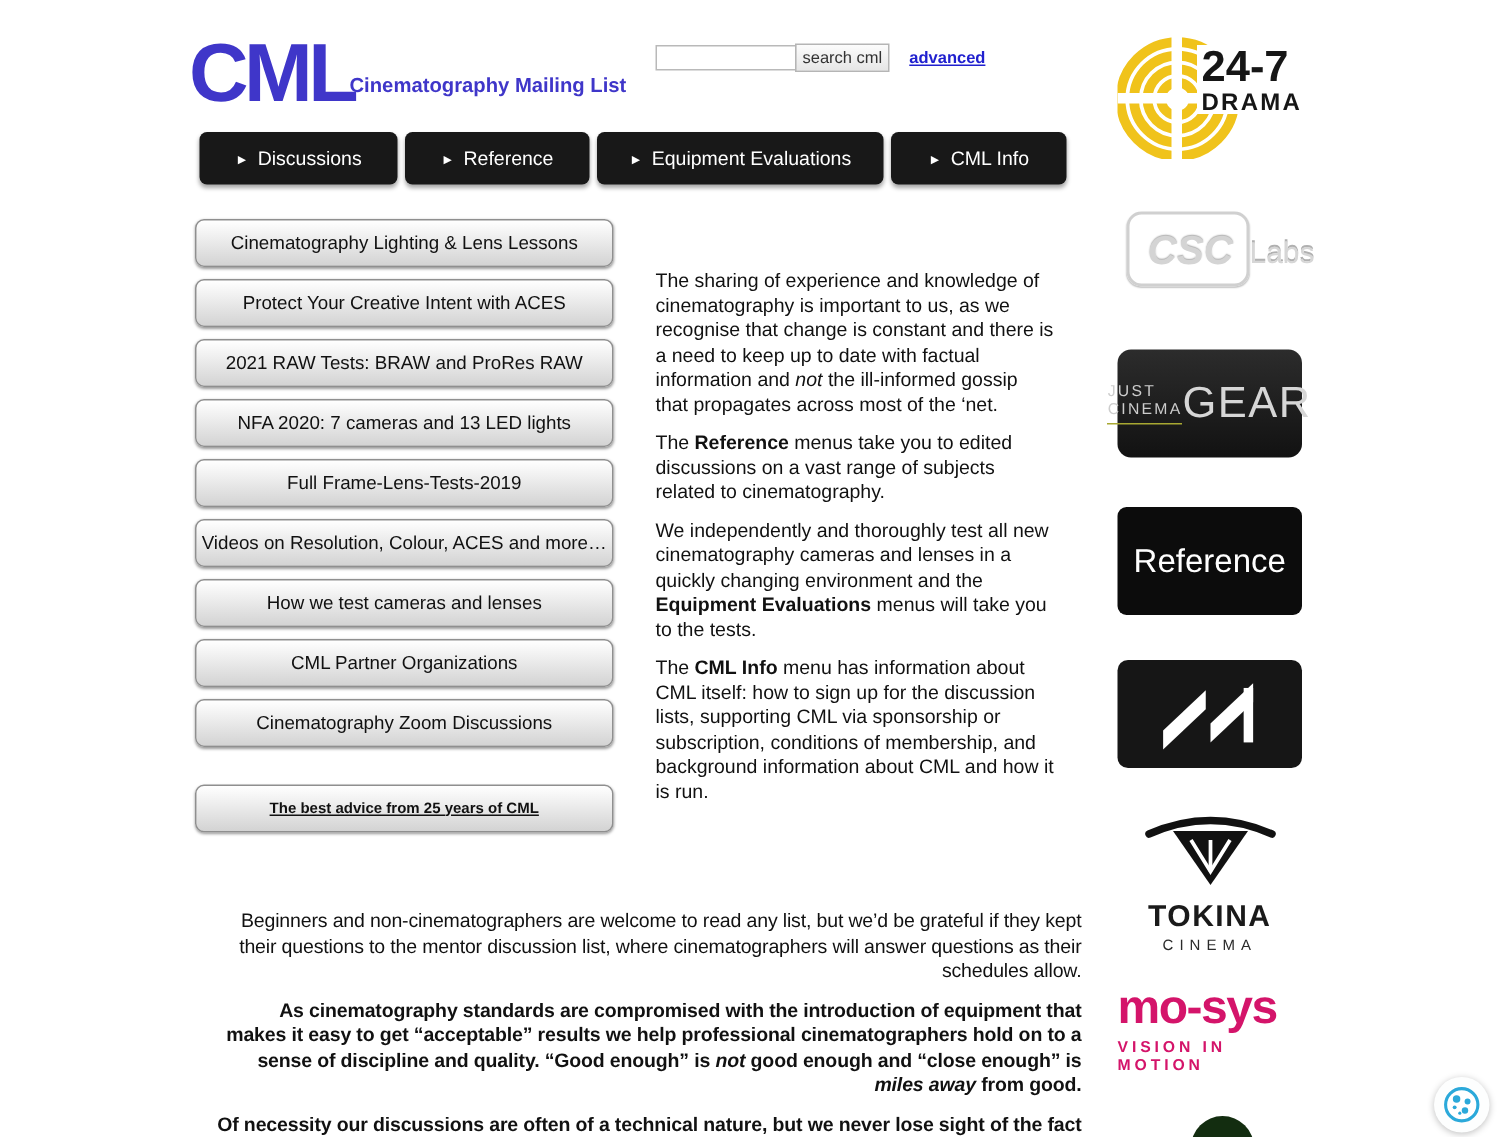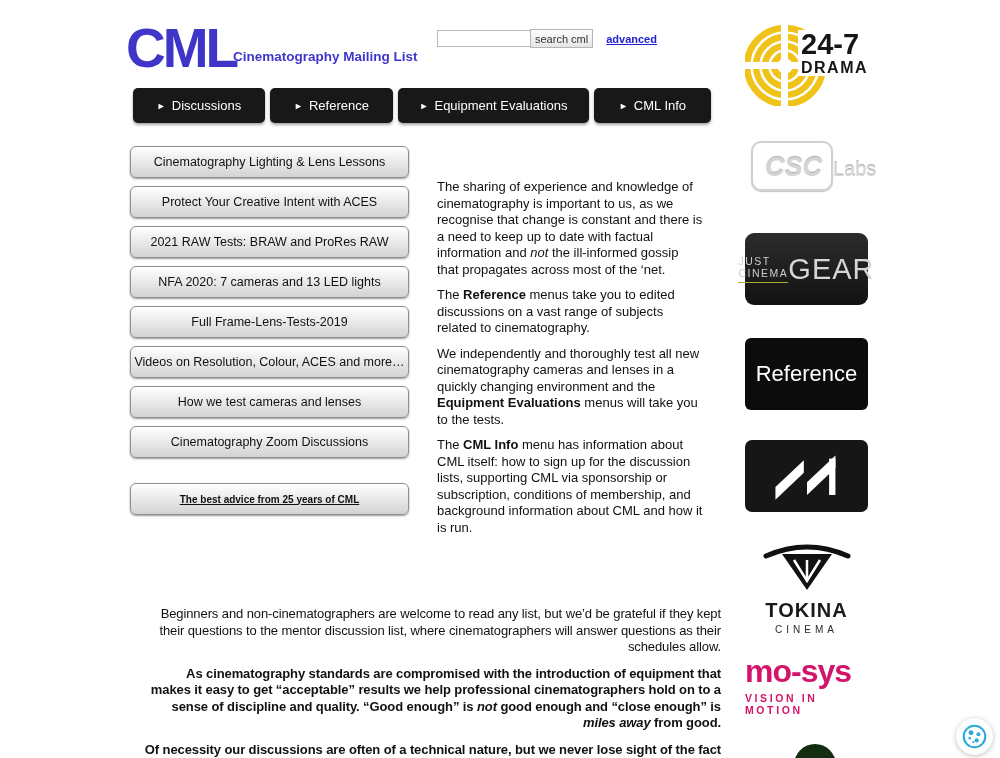--- a/index.html
+++ b/index.html
@@ -87,20 +87,21 @@
   </div>
 
   <div class="side">
     <div class="btn">Cinematography Lighting &amp; Lens Lessons</div>
     <div class="btn">Protect Your Creative Intent with ACES</div>
     <div class="btn">2021 RAW Tests: BRAW and ProRes RAW</div>
     <div class="btn">NFA 2020: 7 cameras and 13 LED lights</div>
     <div class="btn">Full Frame-Lens-Tests-2019</div>
     <div class="btn">Videos on Resolution, Colour, ACES and more…</div>
     <div class="btn">How we test cameras and lenses</div>
+    <div class="btn">CML Partner Organizations</div>
     <div class="btn">Cinematography Zoom Discussions</div>
     <div class="btn best">The best advice from 25 years of CML</div>
   </div>
 
   <div class="maincol">
     <p><span>The sharing of experience and knowledge of cinematography is important to us, as we recognise that change is constant and there is a need to keep up to date with factual information and </span><span style="font-style: italic;">not</span><span> the ill-informed gossip that propagates across most of the ‘net.</span></p>
     <p><span>The </span><span style="font-weight: bold;">Reference</span><span> menus take you to edited discussions on a vast range of subjects related to cinematography.</span></p>
     <p><span>We independently and thoroughly test all new cinematography cameras and lenses in a quickly changing environment and the </span><span style="font-weight: bold;">Equipment Evaluations</span><span> menus will take you to the tests.</span></p>
     <p><span>The </span><span style="font-weight: bold;">CML Info</span><span> menu has information about CML itself: how to sign up for the discussion lists, supporting CML via sponsorship or subscription, conditions of membership, and background information about CML and how it is run.</span></p>
   </div>

